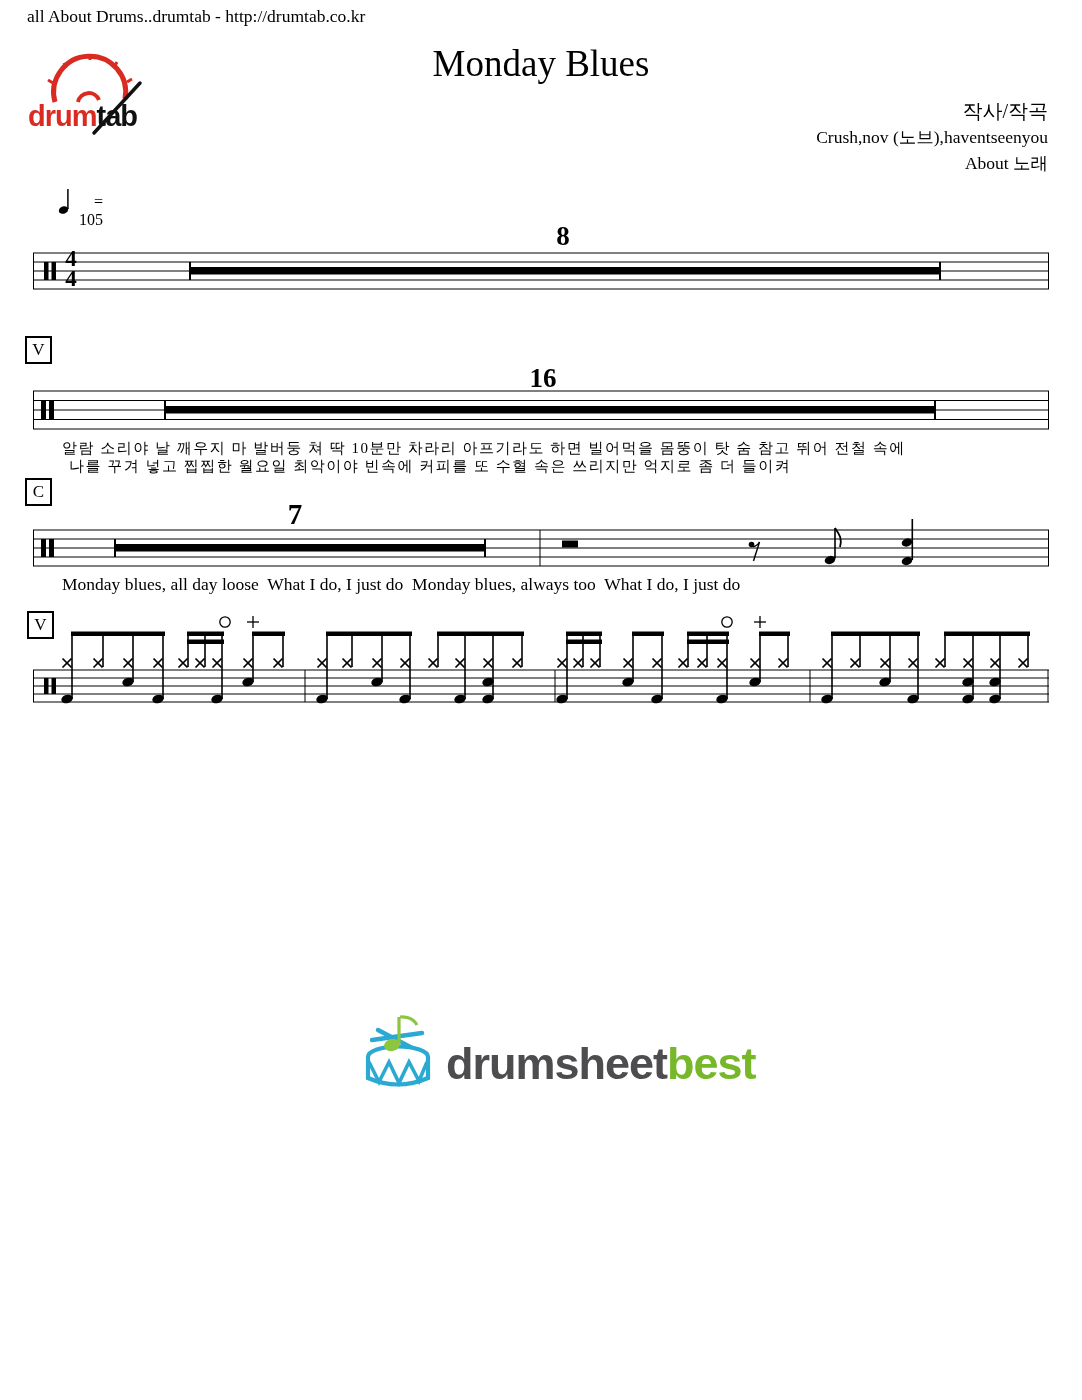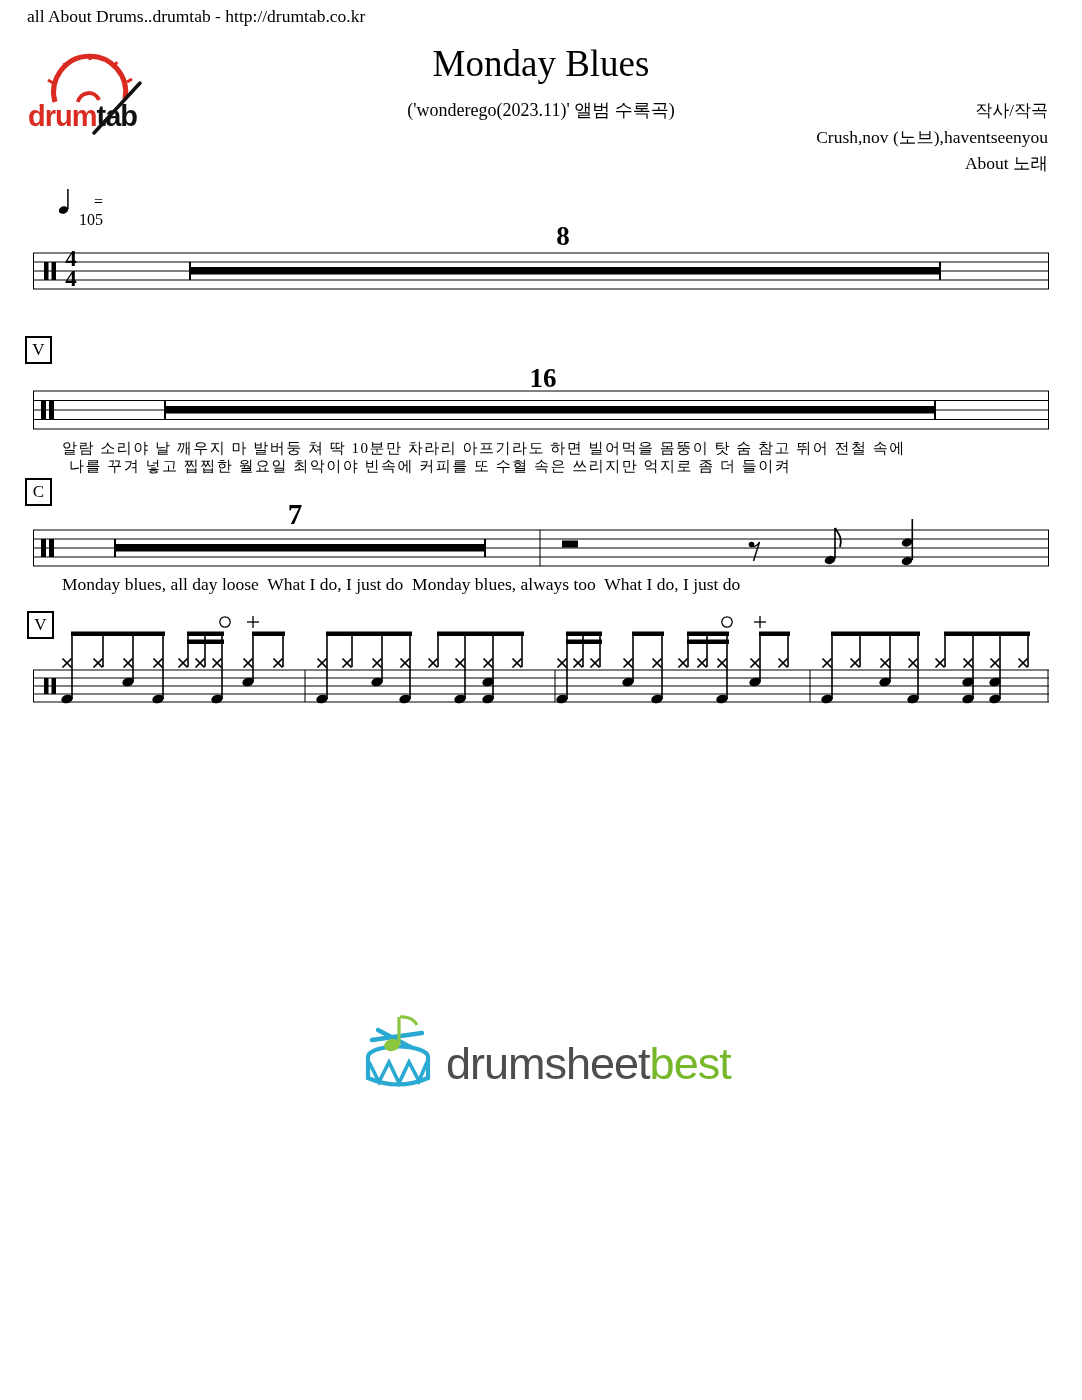--- a/index.html
+++ b/index.html
@@ -14,21 +14,21 @@
   .logo{left:28px;top:56px;width:118px;height:84px;text-align:right;}
   .logo-text{position:absolute;left:0;top:44px;font-family:"Liberation Sans",sans-serif;
              font-weight:bold;font-size:29px;letter-spacing:-1px;}
   .logo-drum{color:#d92b21;}
   .logo-tab{color:#111;}
 
   .title{left:0;top:42px;width:1082px;text-align:center;font-size:37px;}
   .subtitle{left:0;top:98px;width:1082px;text-align:center;font-size:18px;}
 
   .credits{right:34px;top:98px;text-align:right;line-height:26px;}
-  .credit-role{font-size:17px;}
+  .credit-role{font-size:20px;}
   .credit-writers{font-size:17.5px;}
   .credit-vocal{font-size:17.5px;}
 
   .tempo{left:57px;top:186px;height:32px;}
   .tempo-label{position:absolute;left:22px;top:7px;font-size:16px;text-align:right;}
 
   .timesig{left:59px;top:249px;width:24px;text-align:center;font-weight:bold;
            font-size:23px;line-height:19.5px;}
 
   .mr-num{position:absolute;width:46px;text-align:center;font-weight:bold;font-size:27px;}
@@ -41,21 +41,21 @@
   .sec-v1{left:25px;top:336px;}
   .sec-c{left:25px;top:478px;}
   .sec-v2{left:27px;top:611px;}
 
   .lyr-ko{position:absolute;font-size:15px;letter-spacing:1.5px;white-space:pre;}
   .lyr-ko1{left:62px;top:439px;}
   .lyr-ko2{left:69px;top:457px;}
   .lyr-en{position:absolute;left:62px;top:574px;font-size:17.5px;white-space:pre;}
 
   
-  .brand{left:446px;top:1038px;font-family:"Liberation Sans",sans-serif;font-weight:normal;
+  .brand{left:446px;top:1038px;font-family:"Liberation Sans",sans-serif;font-weight:bold;
          font-size:45px;letter-spacing:-1px;}
   .brand-main{color:#4d4d4f;}
   .brand-accent{color:#76b82a;}
 </style>
 </head>
 <body>
 
 <div class="page">
 
   <div class="abs site-line">all About Drums..drumtab - http://drumtab.co.kr</div>
@@ -74,21 +74,20 @@
     </svg>
     <div class="logo-text">
       <span class="logo-drum">drum</span><span class="logo-tab">tab</span>
     </div>
     <svg style="left:0;top:0" width="118" height="84" viewBox="0 0 118 84">
       <line x1="112" y1="27" x2="66" y2="77" stroke="#111" stroke-width="3.5" stroke-linecap="round"></line>
     </svg>
   </div>
 
   <div class="abs title">Monday Blues</div>
-  <div class="abs subtitle">('wonderego(2023.11)' 앨범 수록곡)</div>
 
   <div class="abs credits">
     <div class="credit-role">작사/작곡</div>
     <div class="credit-writers">Crush,nov (노브),haventseenyou</div>
     <div class="credit-vocal">About 노래</div>
   </div>
 
   <div class="abs tempo">
     <svg style="left:0;top:0" width="20" height="32" viewBox="0 0 20 32">
       <ellipse cx="6.5" cy="24" rx="4.8" ry="3.6" transform="rotate(-20 6.5 24)" fill="#000"></ellipse>

